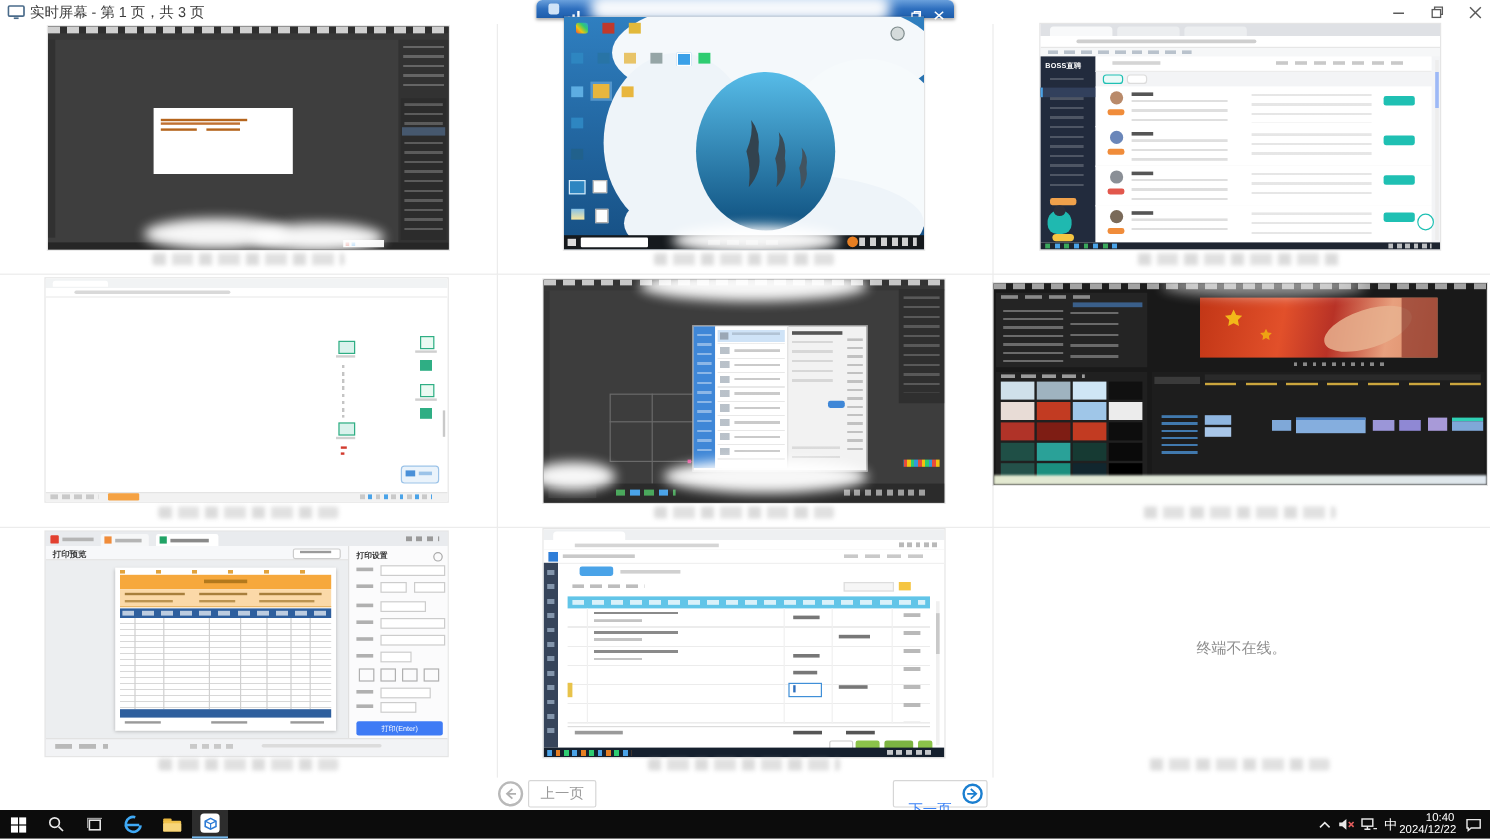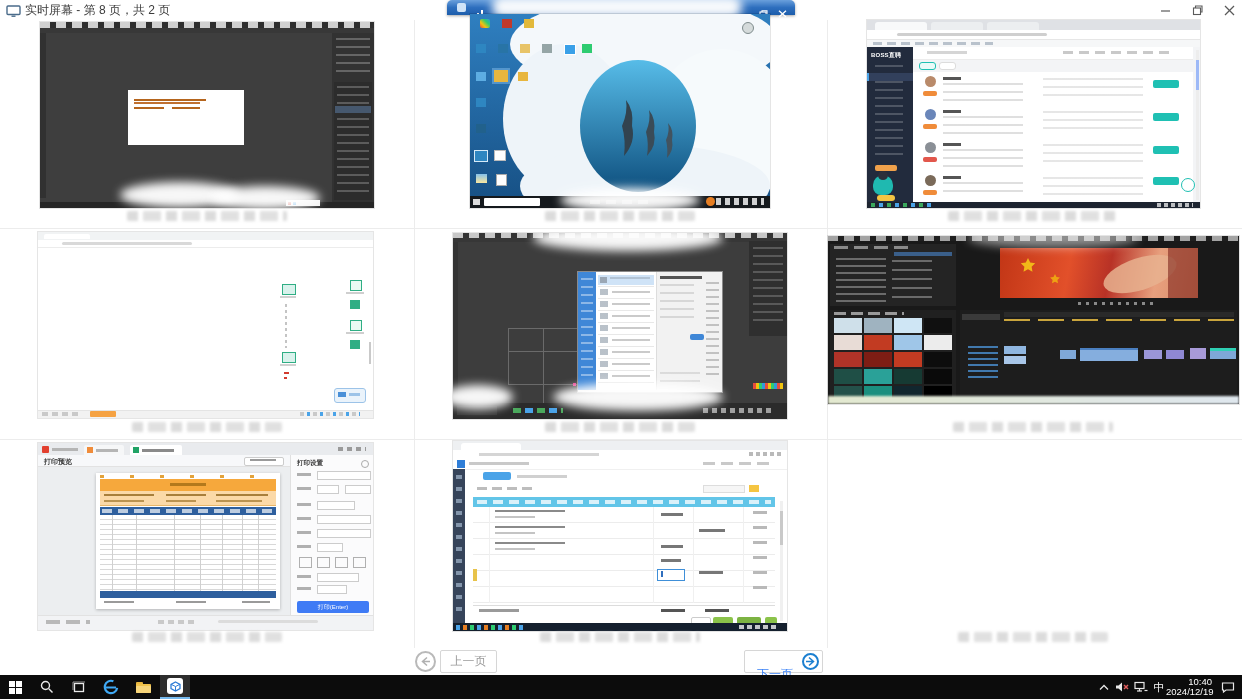--- a/index.html
+++ b/index.html
@@ -23,21 +23,21 @@
 <body>
 
 <div class="screen">
 
   <div class="a" style="left:6px;top:4px;width:15px;height:13px;">
     <svg width="15" height="13" viewBox="0 0 15 13">
         <rect x="1" y="1" width="13" height="8.5" rx="1" fill="none" stroke="#4a6b8a" stroke-width="1.4"></rect>
         <rect x="5.5" y="10.5" width="4" height="1.4" fill="#4a6b8a"></rect>
       </svg>
   </div>
-  <div class="a" style="left:25px;top:2px;font-size:12px;color:#3c3c3c;">实时屏幕 - 第 8 页，共 2 页</div>
+  <div class="a" style="left:25px;top:2px;font-size:12px;color:#3c3c3c;">实时屏幕 - 第 1 页，共 3 页</div>
 
   <div class="winbtn" style="left:1150px;top:0;">
     <svg width="11" height="11">
         <line x1="1" y1="6" x2="10" y2="6" stroke="#5a5a5a" stroke-width="1.2"></line>
       </svg>
   </div>
   <div class="winbtn" style="left:1182px;top:0;">
     <svg width="11" height="11">
         <rect x="1.5" y="3" width="7" height="6.5" fill="none" stroke="#5a5a5a" stroke-width="1.1"></rect>
         <polyline points="3.5,3 3.5,1 10,1 10,7 8.5,7" fill="none" stroke="#5a5a5a" stroke-width="1.1"></polyline>
@@ -494,20 +494,23 @@
     <div class="a" style="left:284px;top:176px;width:24px;height:8px;background:#7cb342;border-radius:2px;"></div>
     <div class="a" style="left:312px;top:176px;width:12px;height:8px;background:#8bc34a;border-radius:2px;"></div>
     <div class="a" style="left:327px;top:60px;width:3px;height:120px;background:#f0f0f0;"></div>
     <div class="a" style="left:327px;top:70px;width:3px;height:34px;background:#c9c9c9;"></div>
 
     <div class="a" style="left:0;top:182px;width:334px;height:8px;background:#15202e;"></div>
     <div class="a" style="left:3px;top:184px;width:70px;height:5px;background:repeating-linear-gradient(90deg,#4aa3e8 0 4px,transparent 4px 7px,#e67e22 7px 11px,transparent 11px 14px,#2ecc71 14px 18px,transparent 18px 21px);"></div>
     <div class="a" style="left:286px;top:184px;width:40px;height:4px;background:repeating-linear-gradient(90deg,rgba(255,255,255,.75) 0 5px,transparent 5px 8px);"></div>
   </div>
 
+  <div class="a" style="left:827px;top:440px;width:415px;height:200px;display:flex;align-items:center;justify-content:center;">
+    <span style="font-size:12.5px;color:#8e8e8e;">终端不在线。</span>
+  </div>
 
   <div class="cap" style="left:127px;top:211px;width:160px;"></div>
   <div class="cap" style="left:545px;top:211px;width:150px;"></div>
   <div class="cap" style="left:948px;top:211px;width:170px;"></div>
   <div class="cap" style="left:132px;top:422px;width:150px;"></div>
   <div class="cap" style="left:545px;top:422px;width:150px;"></div>
   <div class="cap" style="left:953px;top:422px;width:160px;"></div>
   <div class="cap" style="left:132px;top:632px;width:150px;"></div>
   <div class="cap" style="left:540px;top:632px;width:160px;"></div>
   <div class="cap" style="left:958px;top:632px;width:150px;"></div>
@@ -590,21 +593,21 @@
           <line x1="3" y1="10" x2="8" y2="10" stroke="#e8e8e8" stroke-width="1.2"></line>
           <line x1="5.5" y1="7.5" x2="5.5" y2="10" stroke="#e8e8e8" stroke-width="1.2"></line>
           <path d="M10.5 9.5 h3" stroke="#e8e8e8" stroke-width="1.2"></path>
         </svg>
     </div>
     <div class="tb-ico" style="left:1149px;width:20px;color:#fff;font-size:11px;">
       <span>中</span>
     </div>
     <div class="a" style="left:1166px;top:2px;width:46px;height:20px;text-align:right;color:#fff;font-size:9.5px;line-height:10px;">
       <div>10:40</div>
-      <div>2024/12/19</div>
+      <div>2024/12/22</div>
     </div>
     <div class="tb-ico" style="left:1216px;width:24px;">
       <svg width="14" height="13">
           <path d="M1.5 2 H12.5 V9 H5 L2.5 11 V9 H1.5 Z" fill="none" stroke="#e8e8e8" stroke-width="1.2"></path>
         </svg>
     </div>
   </div>
 
 </div>
 

